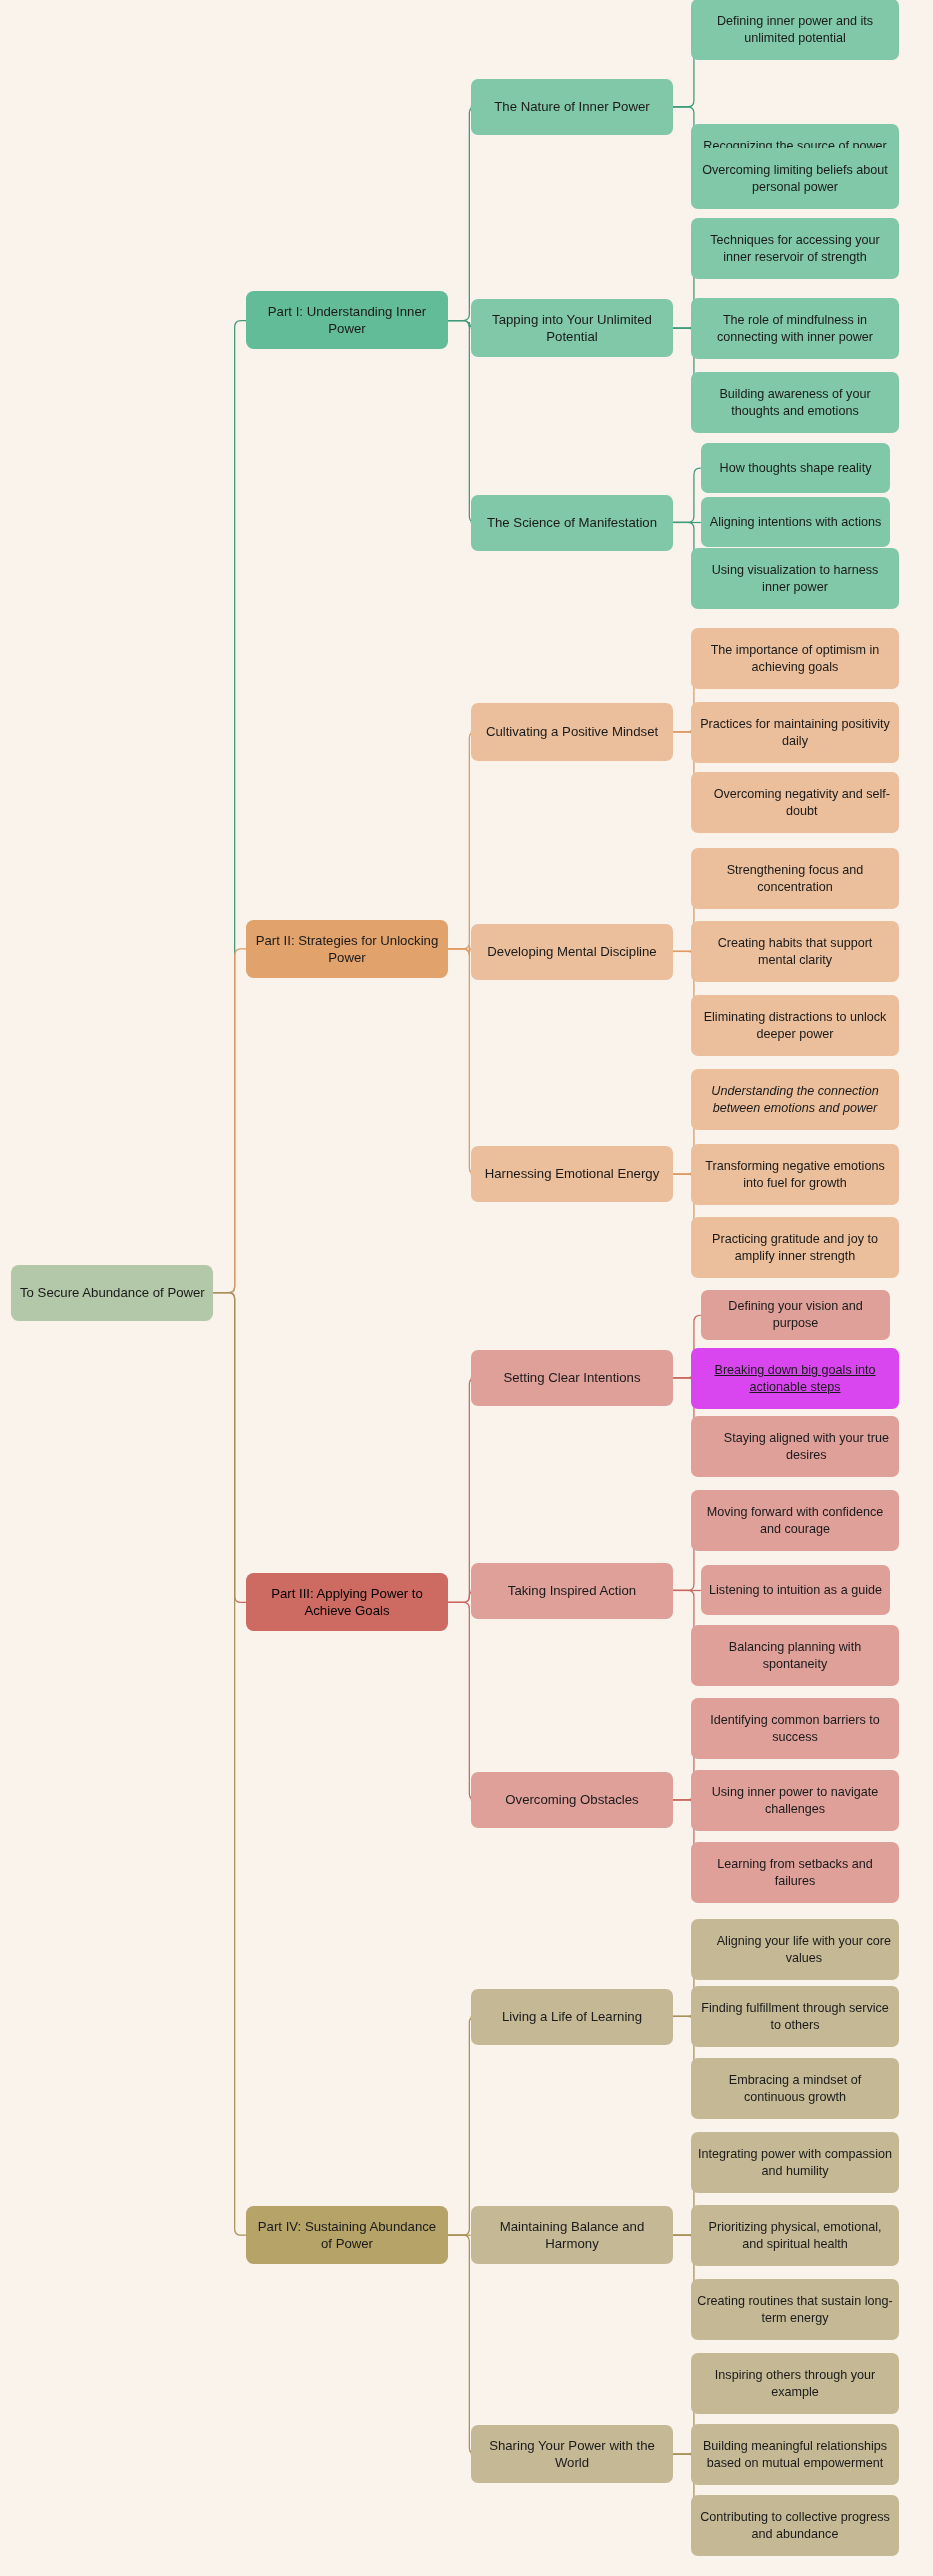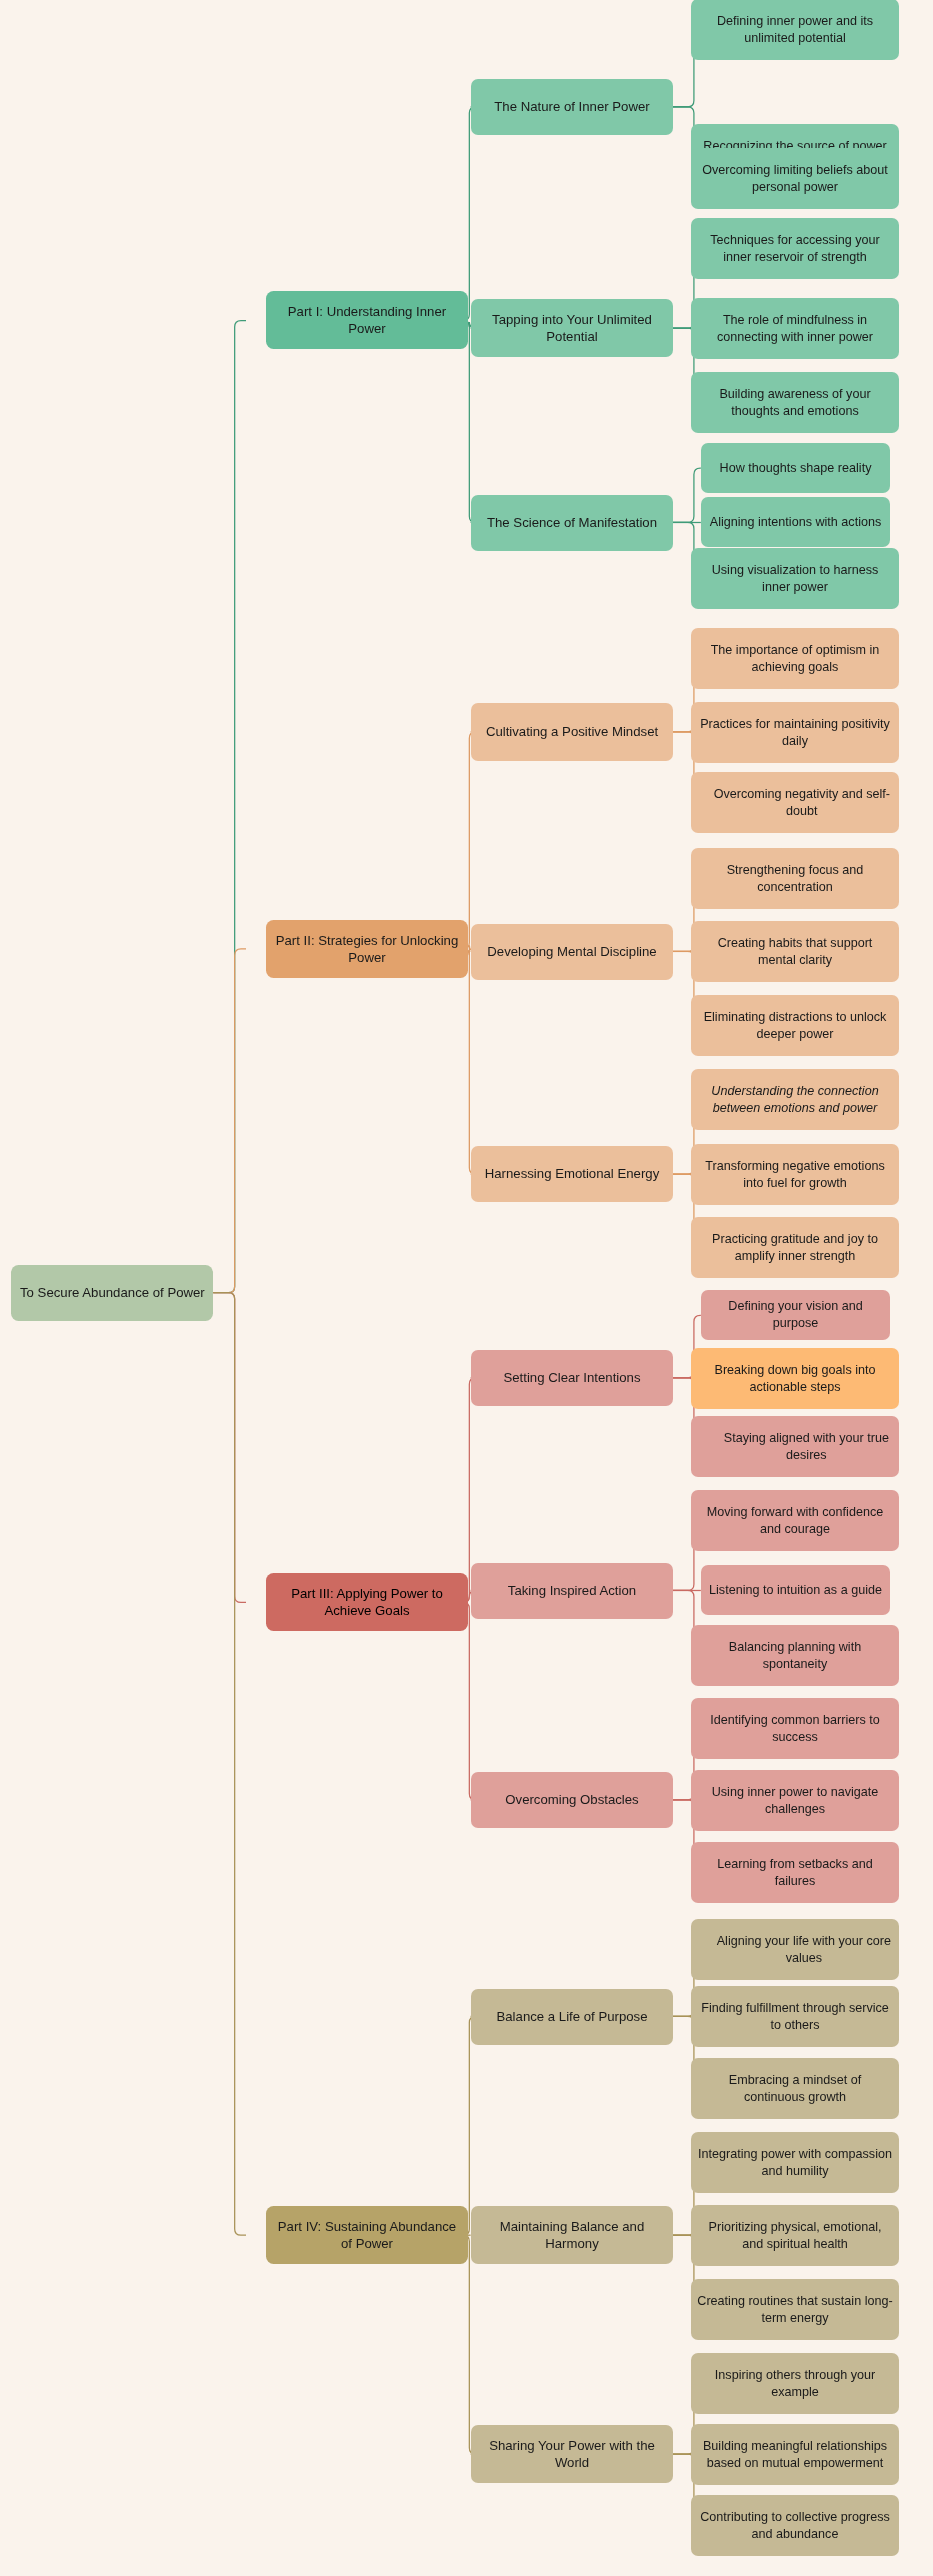--- a/index.html
+++ b/index.html
@@ -24,21 +24,20 @@
     overflow:hidden;
   }
   .node.root{
     background:#b2c8a8;
     font-size:13.2px;
     border-radius:7.6px;
   }
   .node.l1{
     font-size:13.2px;
     border-radius:7.6px;
-    margin-left:20px;
   }
   .node.l2{
     font-size:13.2px;
     border-radius:7px;
   }
   .node.l3{
     font-size:12.6px;
     border-radius:7px;
   }
   
@@ -200,21 +199,21 @@
       </div>
       <div class="node l1 r1" style="left: 246px; top: 1573px; width: 202px; height: 58px; background: rgb(205, 106, 97); color: #000000;">
         <span>Part III: Applying Power to Achieve Goals</span>
       </div>
       <div class="node l2 r2" style="left: 471px; top: 1350px; width: 202px; height: 56px; background: rgb(223, 160, 154);">
         <span>Setting Clear Intentions</span>
       </div>
       <div class="node l3 r3" style="left: 701px; top: 1290px; width: 189px; height: 50px; background: rgb(223, 160, 154);">
         <span>Defining your vision and purpose</span>
       </div>
-      <div class="node l3 r3" style="left: 691px; top: 1348px; width: 208px; height: 61px; background: #fdba74;">
+      <div class="node l3 r3" style="left: 691px; top: 1348px; width: 208px; height: 61px; background: #d946ef; text-decoration: underline;">
         <span>Breaking down big goals into actionable steps</span>
       </div>
       <div class="node l3 r3" style="left: 691px; top: 1416px; width: 208px; height: 61px; background: rgb(223, 160, 154); padding-left: 29px;">
         <span>Staying aligned with your true desires</span>
       </div>
       <div class="node l2 r2" style="left: 471px; top: 1563px; width: 202px; height: 56px; background: rgb(223, 160, 154);">
         <span>Taking Inspired Action</span>
       </div>
       <div class="node l3 r3" style="left: 691px; top: 1490px; width: 208px; height: 61px; background: rgb(223, 160, 154);">
         <span>Moving forward with confidence and courage</span>
@@ -234,21 +233,21 @@
       <div class="node l3 r3" style="left: 691px; top: 1770px; width: 208px; height: 61px; background: rgb(223, 160, 154);">
         <span>Using inner power to navigate challenges</span>
       </div>
       <div class="node l3 r3" style="left: 691px; top: 1842px; width: 208px; height: 61px; background: rgb(223, 160, 154);">
         <span>Learning from setbacks and failures</span>
       </div>
       <div class="node l1 k1" style="left: 246px; top: 2206px; width: 202px; height: 58px; background: rgb(182, 163, 104);">
         <span>Part IV: Sustaining Abundance of Power</span>
       </div>
       <div class="node l2 k2" style="left: 471px; top: 1989px; width: 202px; height: 56px; background: rgb(197, 185, 149);">
-        <span>Balance a Life of Purpose</span>
+        <span>Living a Life of Learning</span>
       </div>
       <div class="node l3 k3" style="left: 691px; top: 1919px; width: 208px; height: 61px; background: rgb(197, 185, 149); padding-left: 24px;">
         <span>Aligning your life with your core values</span>
       </div>
       <div class="node l3 k3" style="left: 691px; top: 1986px; width: 208px; height: 61px; background: rgb(197, 185, 149);">
         <span>Finding fulfillment through service to others</span>
       </div>
       <div class="node l3 k3" style="left: 691px; top: 2058px; width: 208px; height: 61px; background: rgb(197, 185, 149);">
         <span>Embracing a mindset of continuous growth</span>
       </div>

